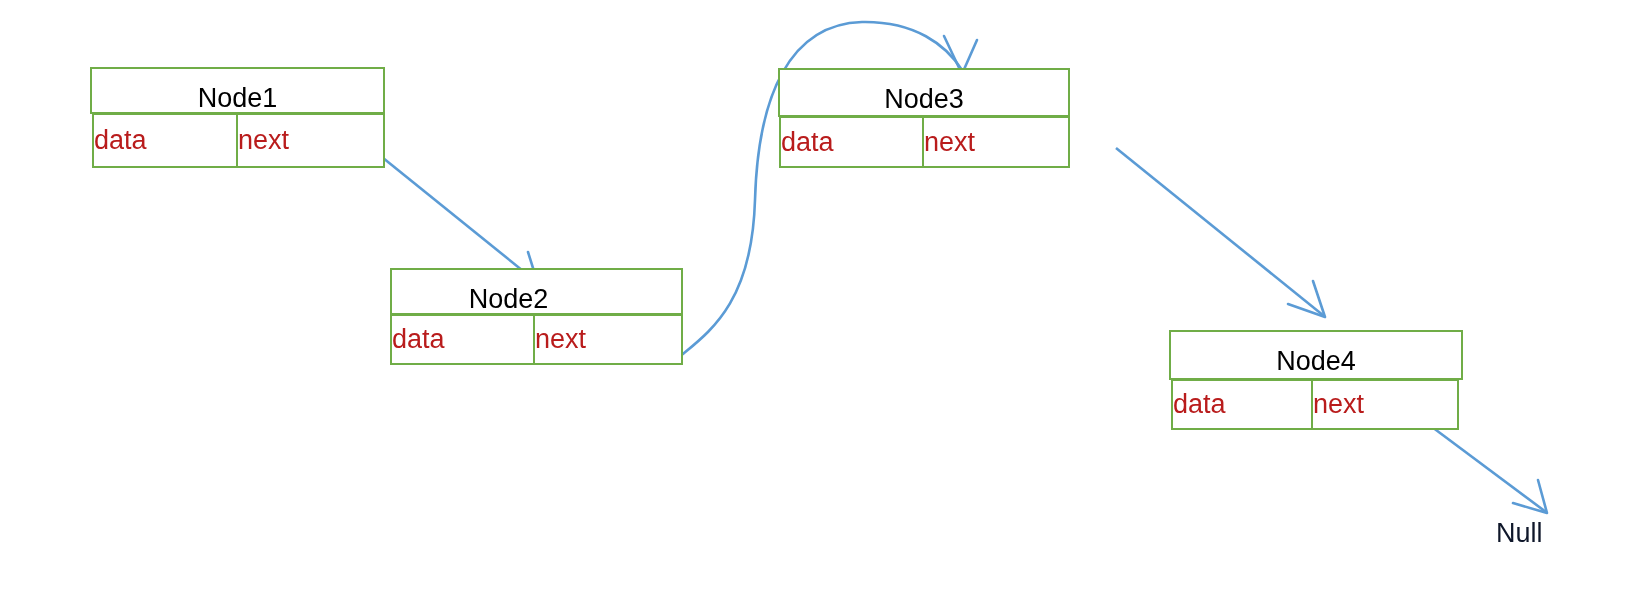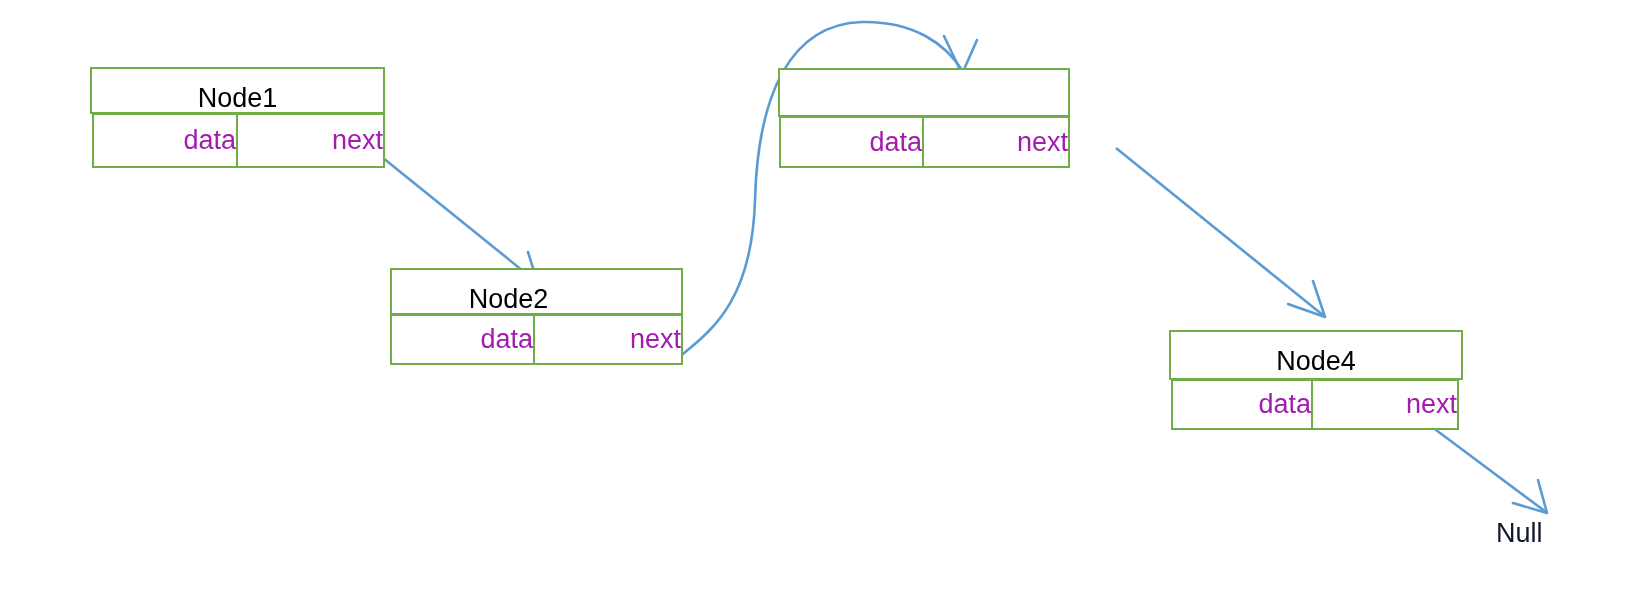--- a/index.html
+++ b/index.html
@@ -53,22 +53,22 @@
     white-space: nowrap;
     z-index: 5;
   }
   .cell {
     position: absolute;
     box-sizing: border-box;
     border: 2px solid #70ad47;
     background: #ffffff;
     display: flex;
     align-items: center;
-    justify-content: flex-end;
-    color: #a21caf;
+    justify-content: flex-start;
+    color: #b91c1c;
     font-size: 27px;
     font-family: "Liberation Sans", sans-serif;
     white-space: nowrap;
   }
   .null-label {
     position: absolute;
     color: #0f172a;
     font-size: 27px;
     font-family: "Liberation Sans", sans-serif;
     white-space: nowrap;
@@ -124,20 +124,21 @@
       <span>data</span>
     </div>
     <div class="cell" style="left:533px; top:314px; width:150px; height:51px;">
       <span>next</span>
     </div>
   </div>
 
   <div class="node-box" style="left:0; top:0; width:1634px; height:598px;">
 
     <div class="node-header" style="left:778px; top:68px; width:292px; height:49px;"></div>
+    <div class="node-title" style="left:778px; top:84px; width:292px;">Node3</div>
 
     <div class="cell" style="left:779px; top:116px; width:145px; height:52px;">
       <span>data</span>
     </div>
     <div class="cell" style="left:922px; top:116px; width:148px; height:52px;">
       <span>next</span>
     </div>
   </div>
 
   <div class="node-box" style="left:16px; top:0; width:1634px; height:598px;margin-top:20px;">

